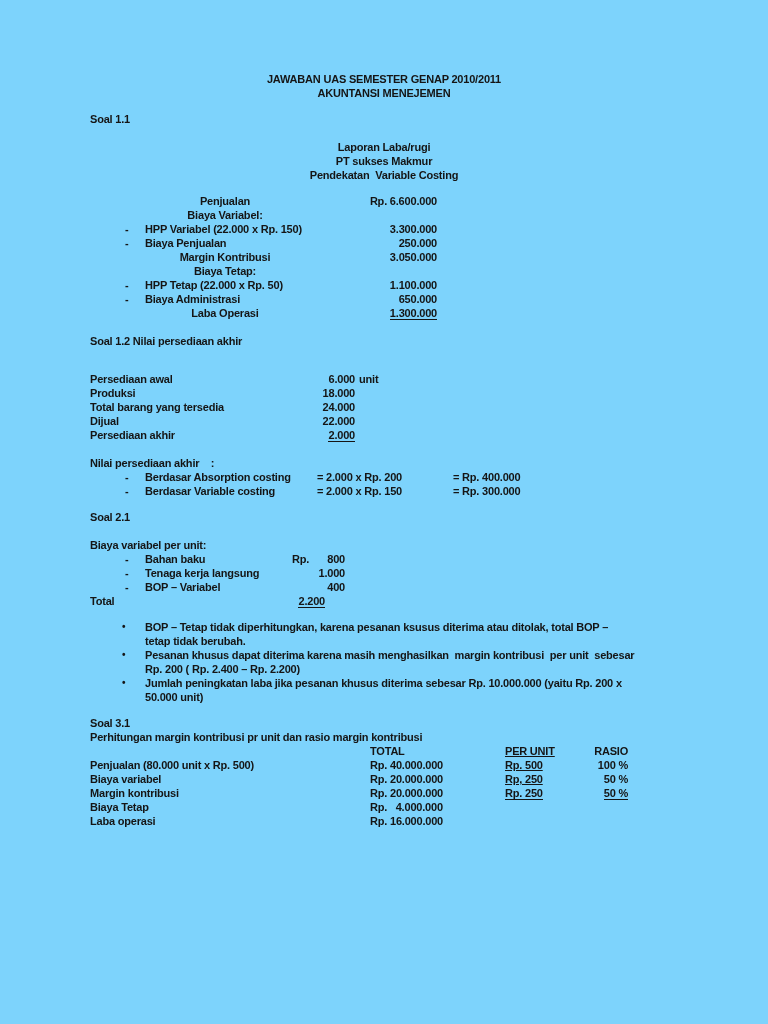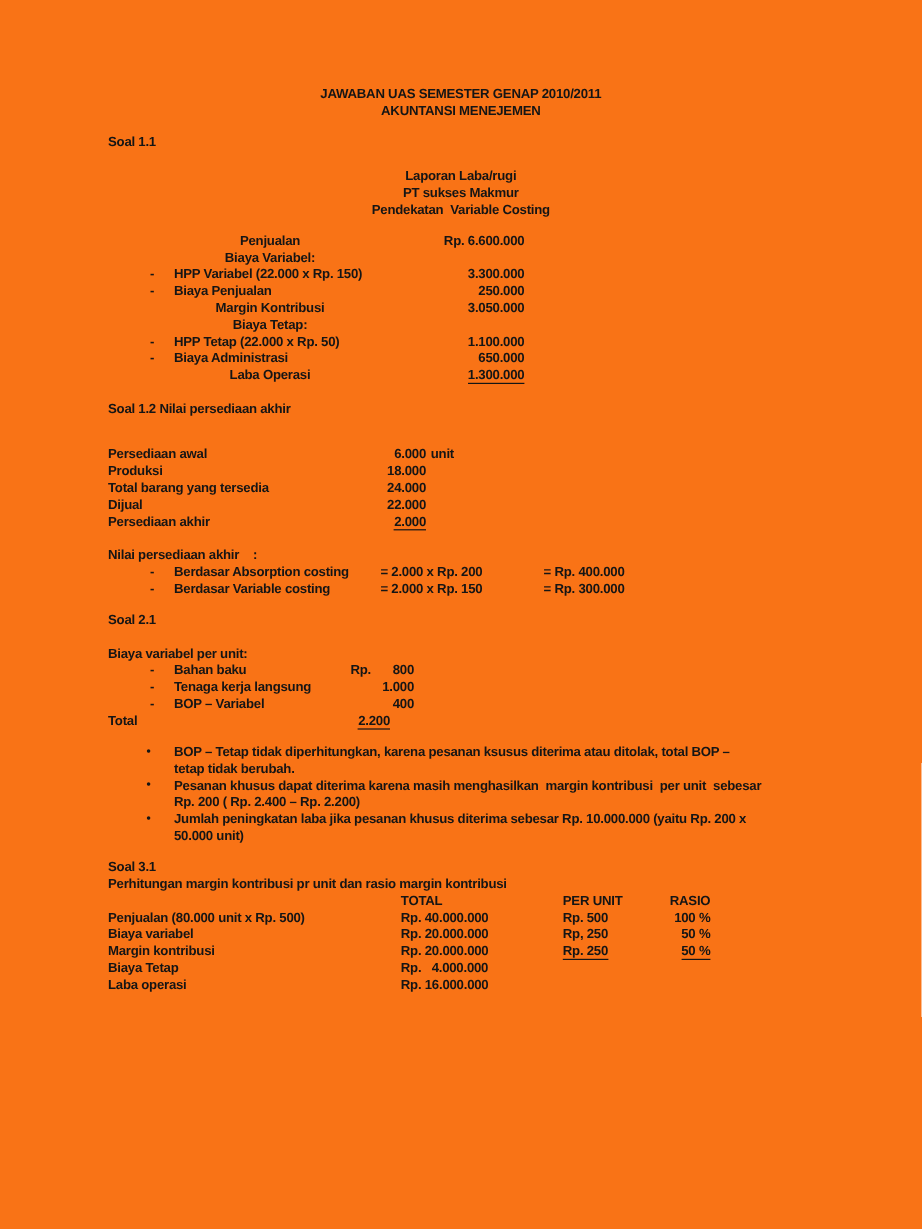--- a/index.html
+++ b/index.html
@@ -1,20 +1,20 @@
 <!DOCTYPE html>
 <html><head>
 <meta charset="utf-8">
 <style>
   html, body { margin: 0; padding: 0; background: #ffffff; }
   .page {
     position: relative;
     width: 768px;
     height: 1024px;
-    background: #f97316;
+    background: #7dd3fc;
     font-family: "Liberation Sans", sans-serif;
     font-weight: 700;
     font-size: 11px;
     line-height: 14px;
     color: #151515;
     letter-spacing: -0.2px;
     padding-top: 72px;
     box-sizing: border-box;
     overflow: hidden;
   }
@@ -49,23 +49,23 @@
   .s21-val { width: 28px; text-align: right; }
   .s21-total-lbl { width: 207px; }
 
   
   .bullets { margin-top: 12px; }
   .b-ind  { width: 32px; flex: 0 0 32px; }
   .b-mark { width: 23px; flex: 0 0 23px; font-size: 10px; }
 
   
   .s31 { margin-top: 12px; }
-  .s31-lbl { width: 244px; }
+  .s31-lbl { width: 280px; }
   .s31-tot { width: 135px; }
-  .s31-pu  { width: 73px; }
+  .s31-pu  { width: 73px; text-decoration: underline; }
   .s31-ras { width: 50px; text-align: right; }
 
   .mt12 { margin-top: 12px; }
   .mt14 { margin-top: 14px; }
 
   .u { border-bottom: 1.5px solid #151515; display: inline-block; line-height: 12px; }
 </style>
 </head>
 <body>
 

